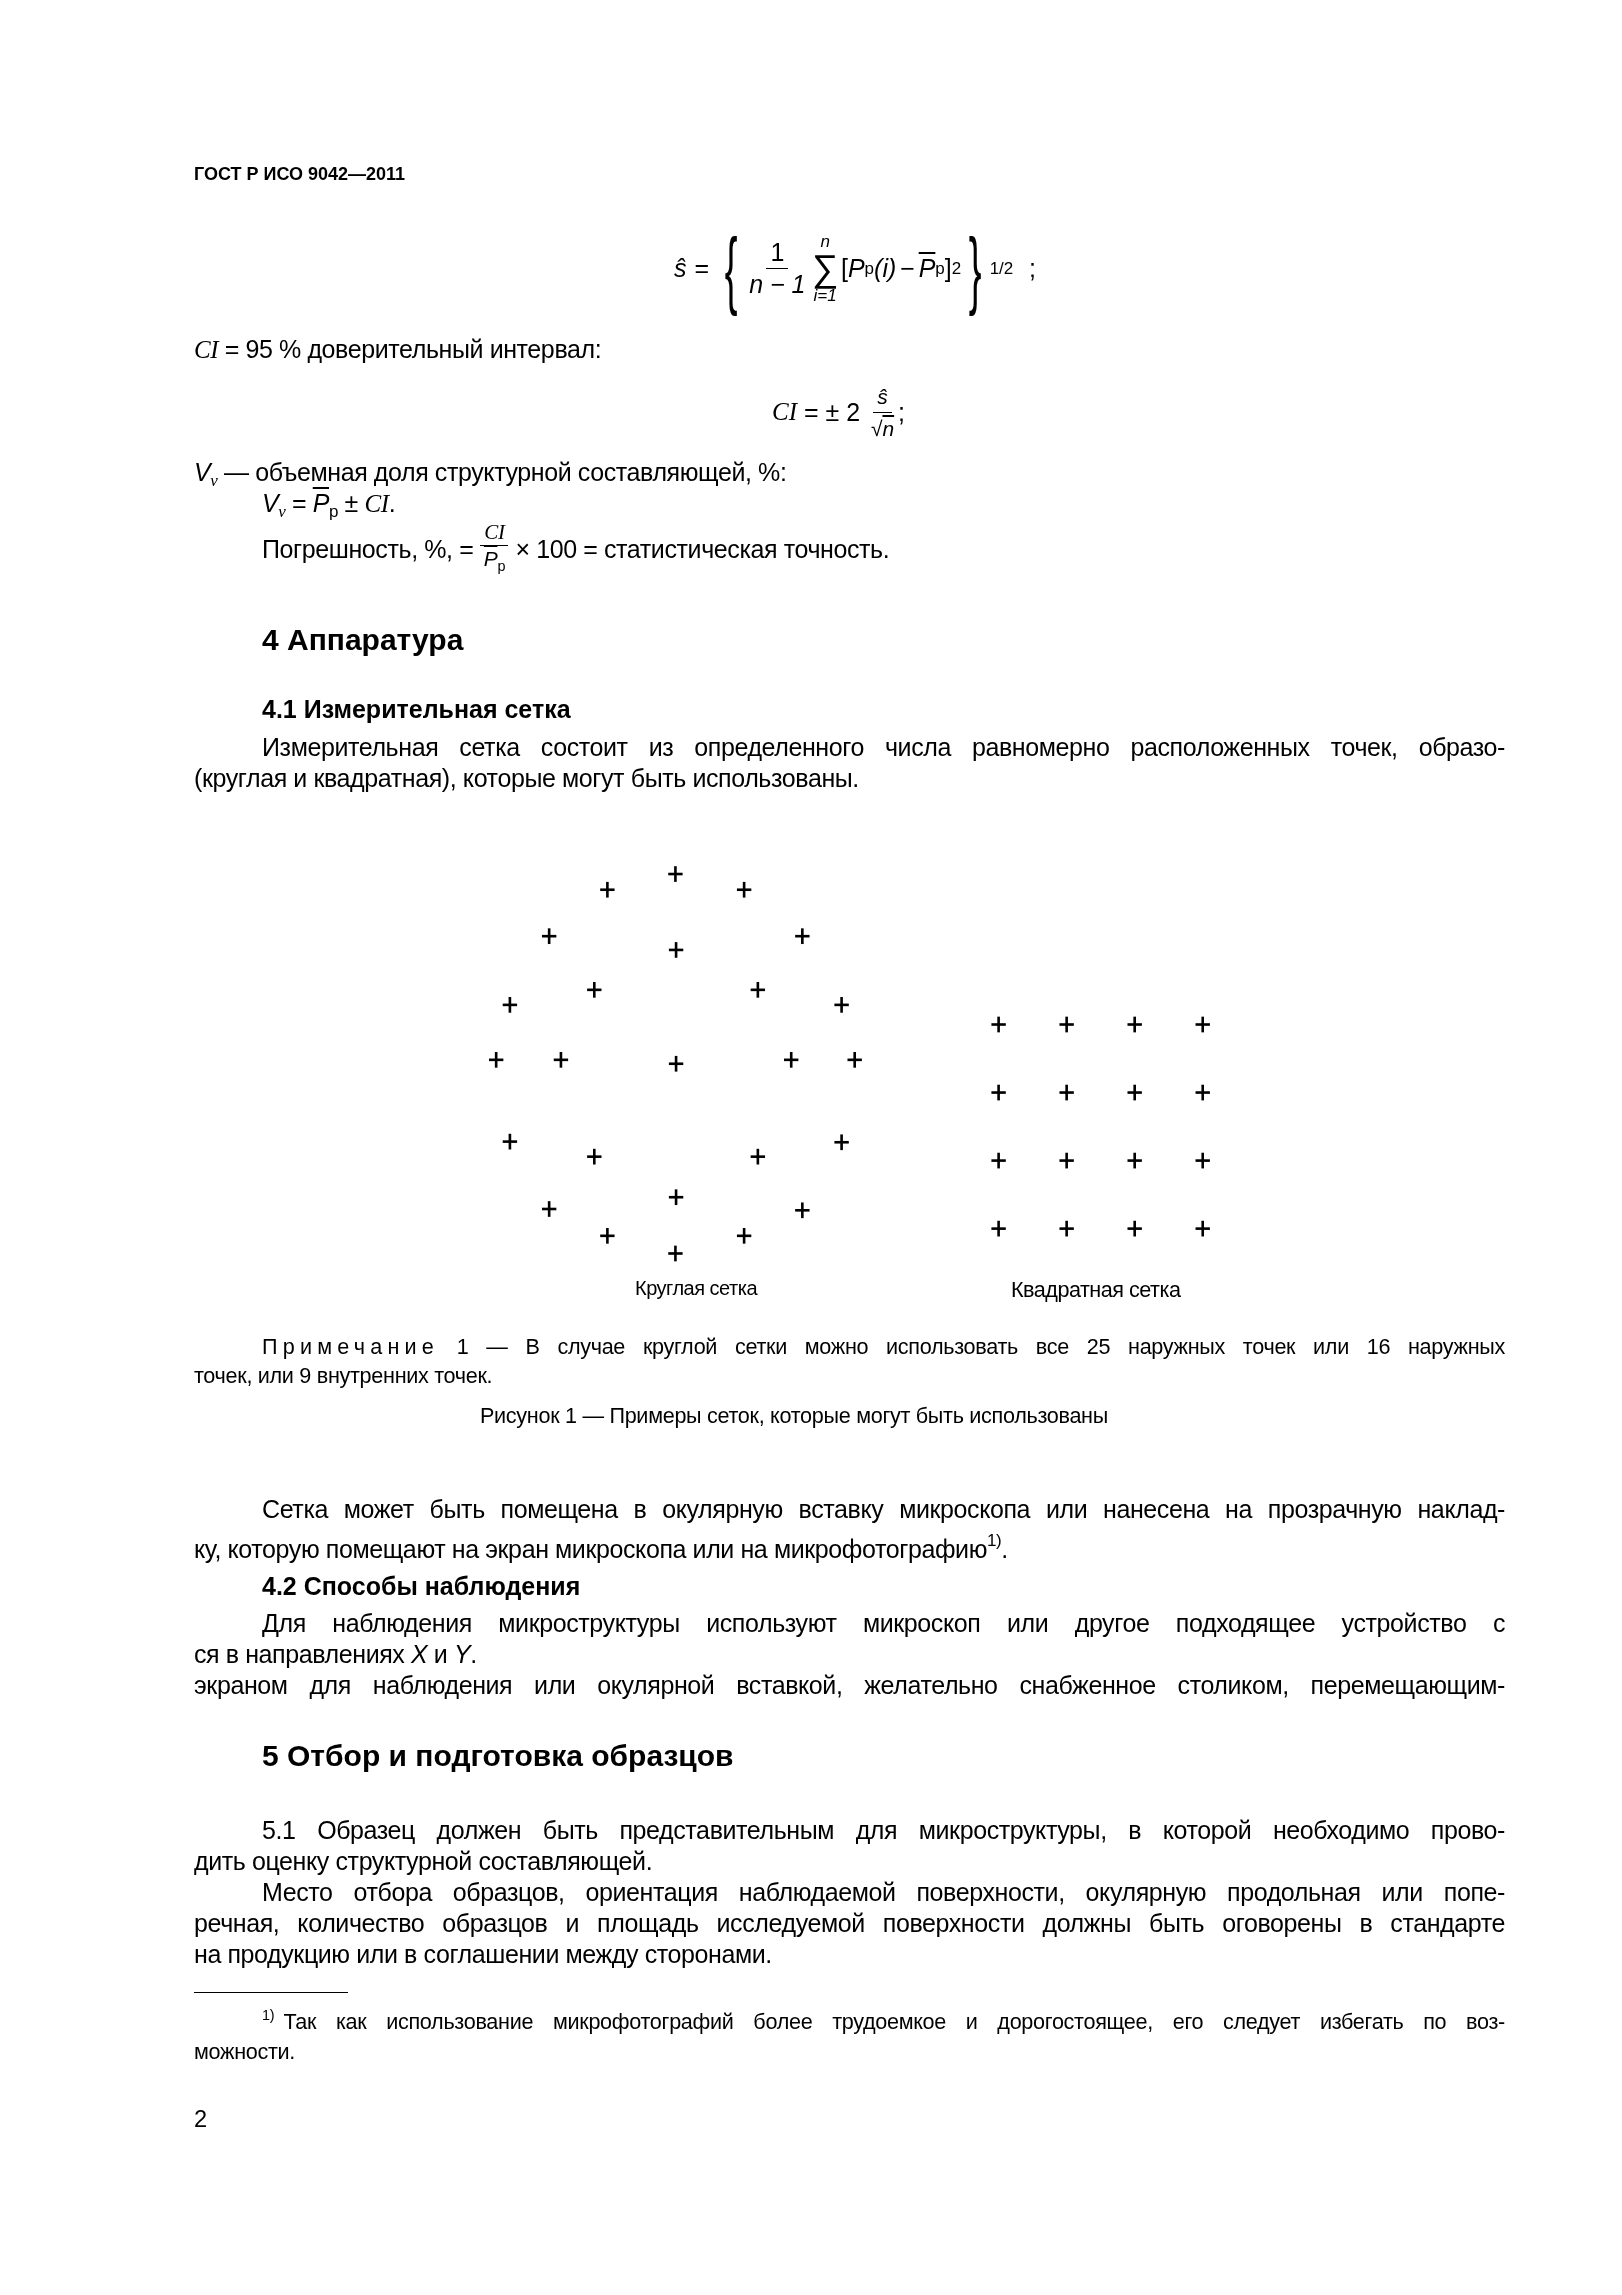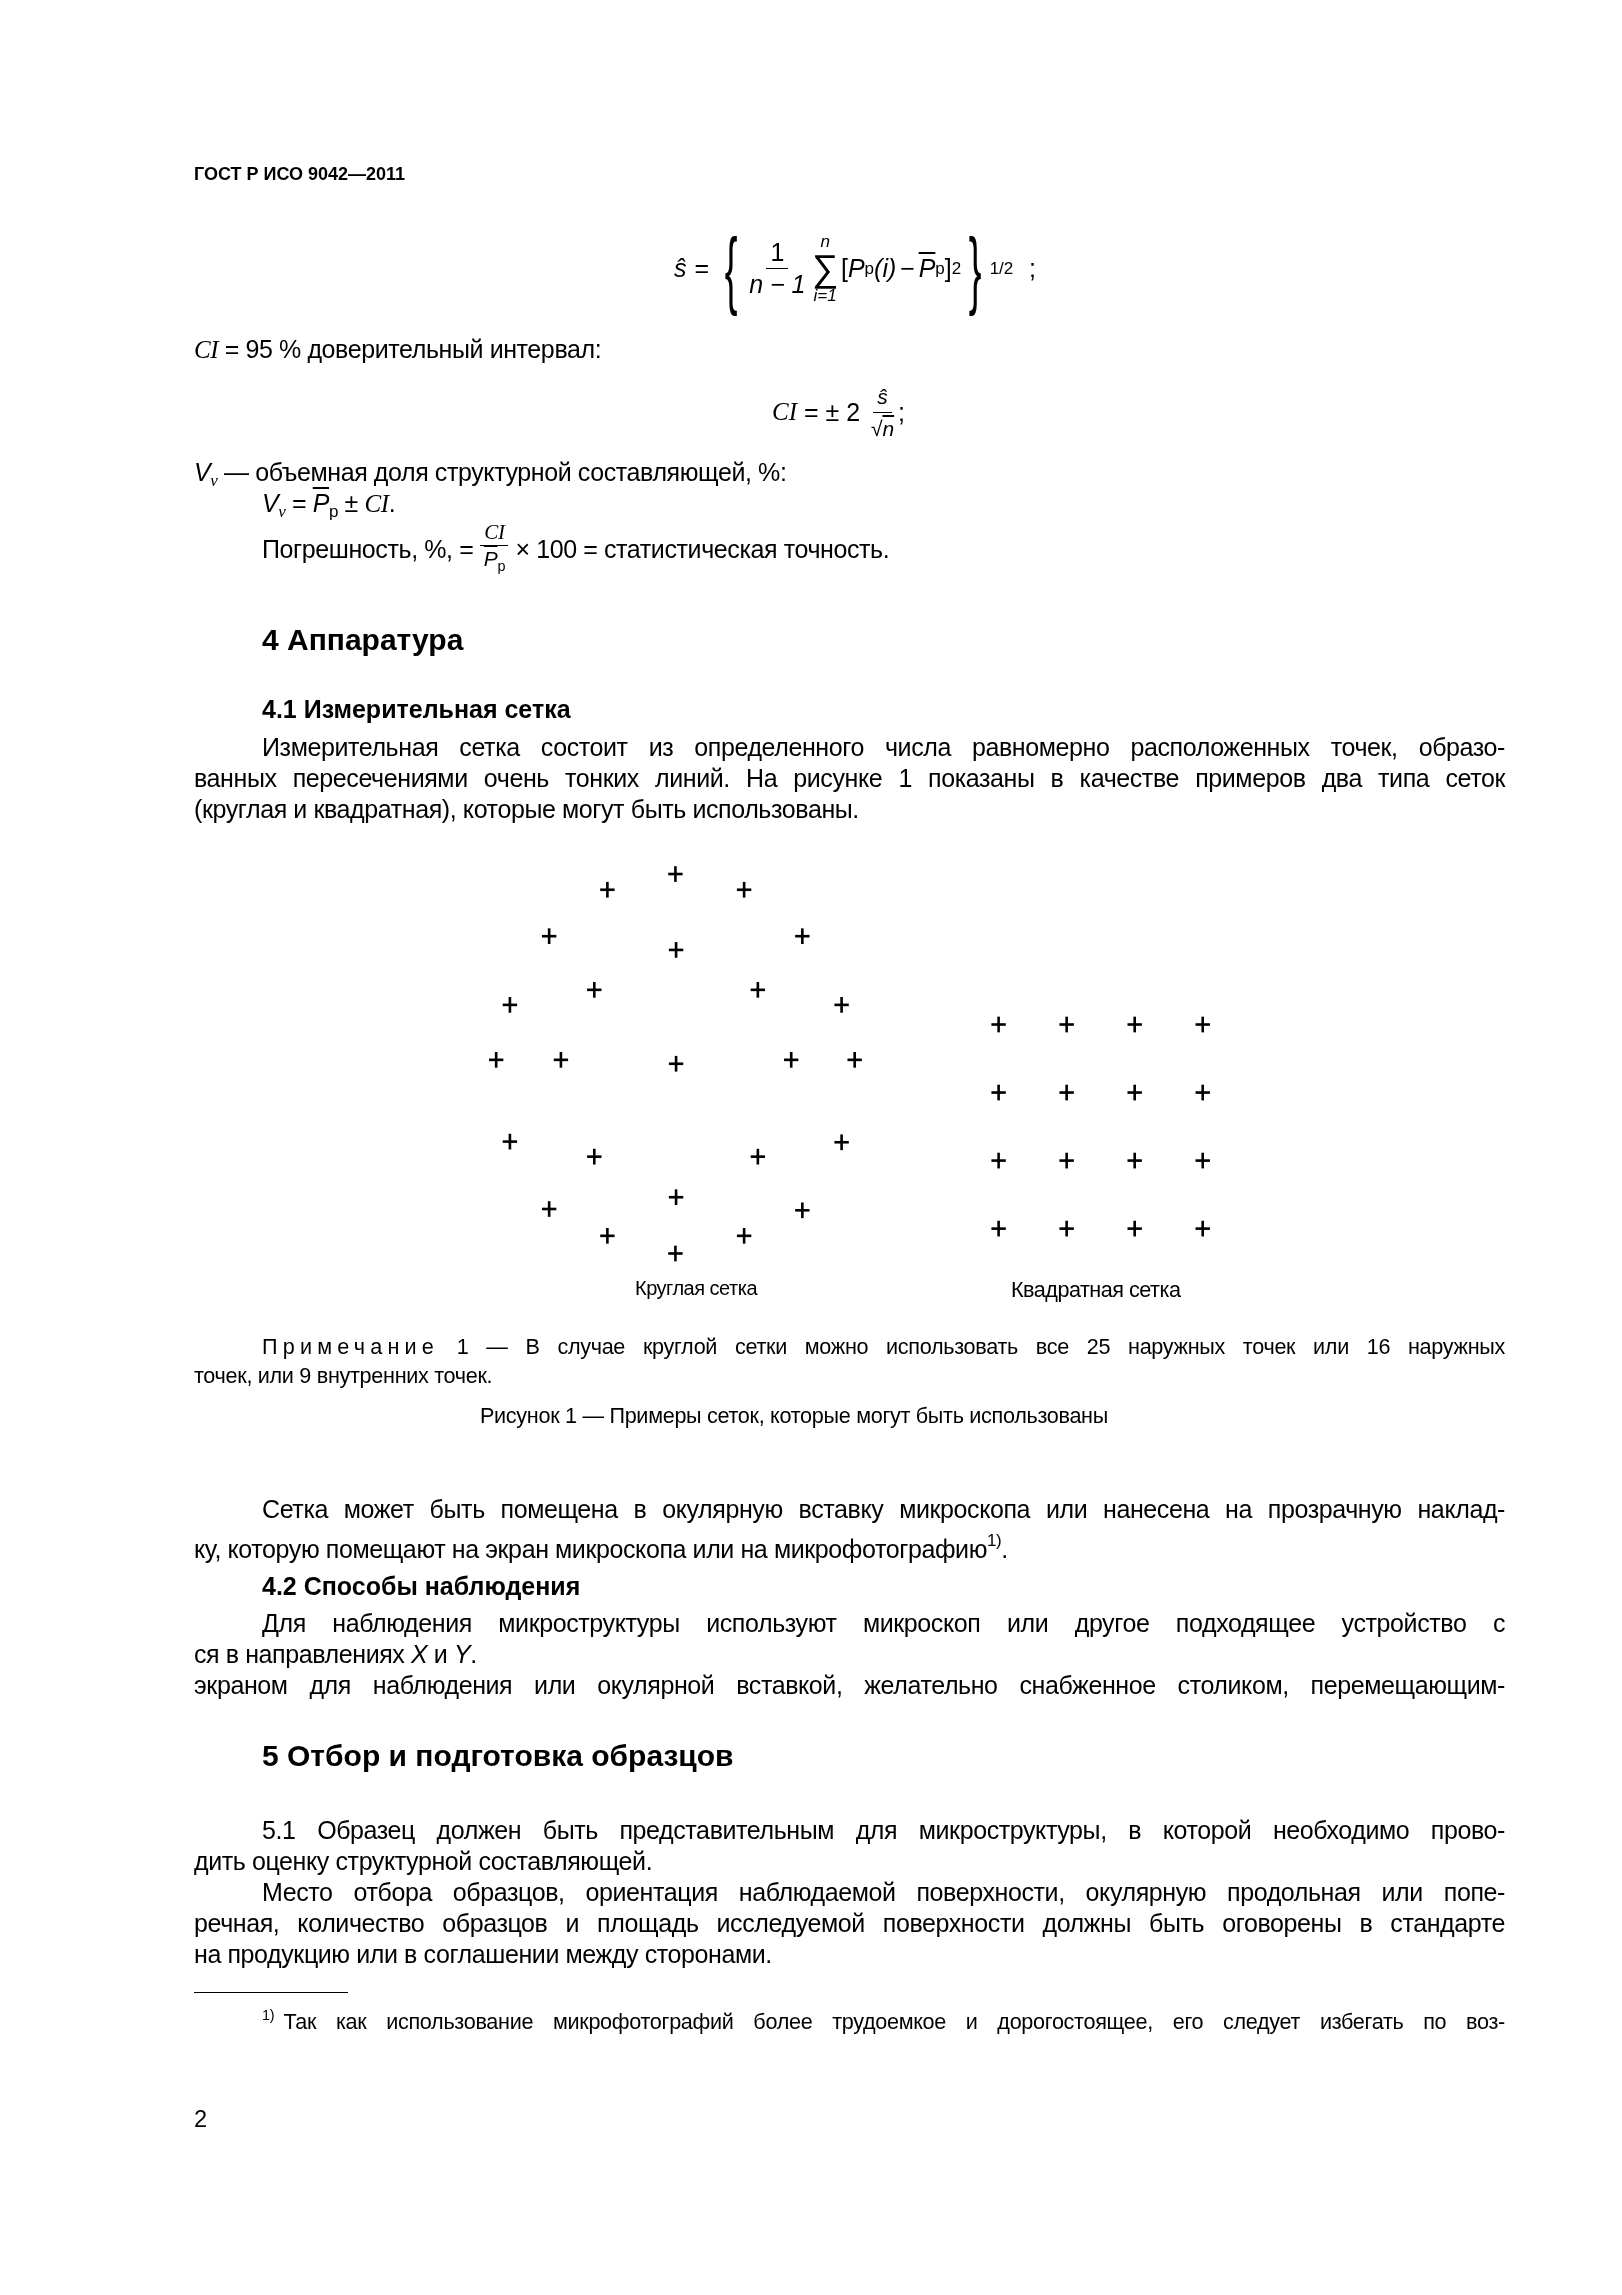--- a/index.html
+++ b/index.html
@@ -93,21 +93,20 @@
   </span>
   <span style="white-space:pre;"> × 100 = статистическая точность.</span>
 </div>
 
 <div class="abs h1" style="left:262px; top:623px;">4  Аппаратура</div>
 
 <div class="abs h2" style="left:262px; top:695px;">4.1  Измерительная сетка</div>
 
 <div class="just" style="top:732px;">
   <span class="line indent">Измерительная сетка состоит из определенного числа равномерно расположенных точек, образо-</span>
-  <span class="line">ванных пересечениями очень тонких линий. На рисунке 1 показаны в качестве примеров два типа сеток</span>
   <span class="line last">(круглая и квадратная), которые могут быть использованы.</span>
 </div>
 
 <svg id="fig-svg" width="1623" height="2295" viewBox="0 0 2480 3508">
     <g>
       <line x1="1022" x2="1044" y1="1626" y2="1626" class="cross"></line>
       <line x1="1033" x2="1033" y1="1614" y2="1638" class="cross"></line>
     </g>
     <g>
       <line x1="1022" x2="1044" y1="1452" y2="1452" class="cross"></line>
@@ -302,16 +301,17 @@
 </div>
 <div class="just" style="top:1877px;">
   <span class="line indent">Место отбора образцов, ориентация наблюдаемой поверхности, окулярную продольная или попе-</span>
   <span class="line">речная, количество образцов и площадь исследуемой поверхности должны быть оговорены в стандарте</span>
   <span class="line last">на продукцию или в соглашении между сторонами.</span>
 </div>
 
 <div class="fn-rule"></div>
 <div class="just small" style="top:2000px; font-size:21.6px; line-height:30px;">
   <span class="line indent"><span class="sup" style="font-size:14.4px; vertical-align:9.2px; margin-right:9.2px;">1)</span><span>Так как использование микрофотографий более трудоемкое и дорогостоящее, его следует избегать по воз-</span></span>
+  <span class="line last">можности.</span>
 </div>
 
 <div class="abs" style="left:194px; top:2106px; font-size:23.6px;">2</div>
 
 
 </body></html>

